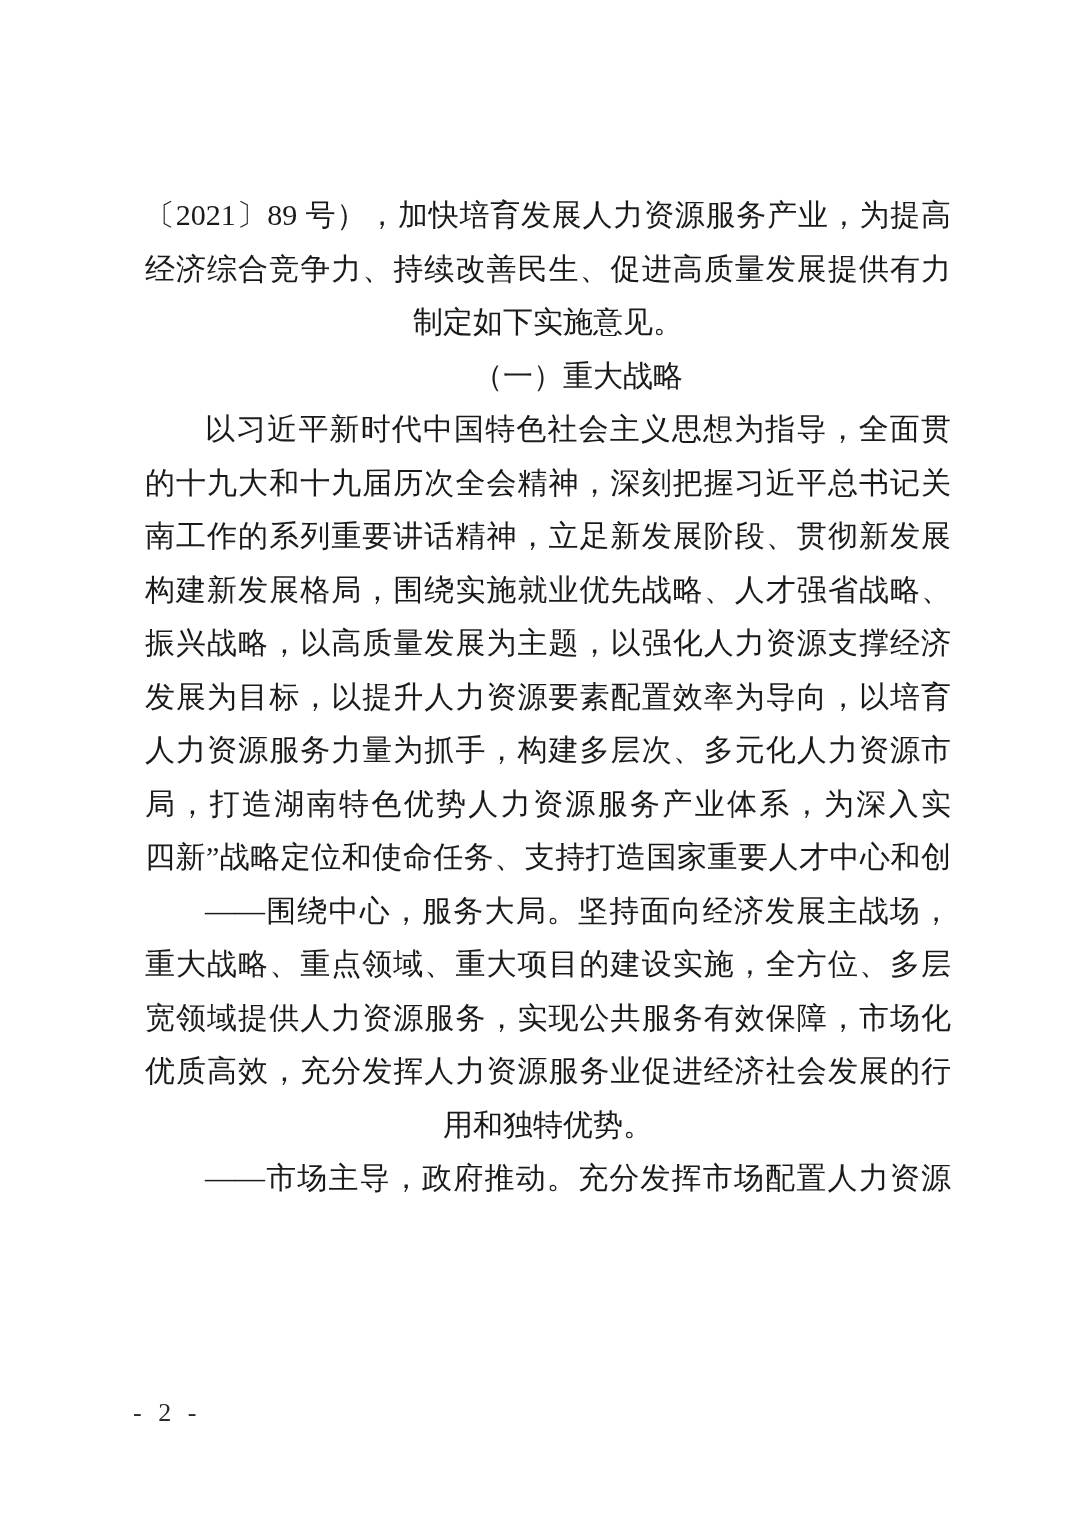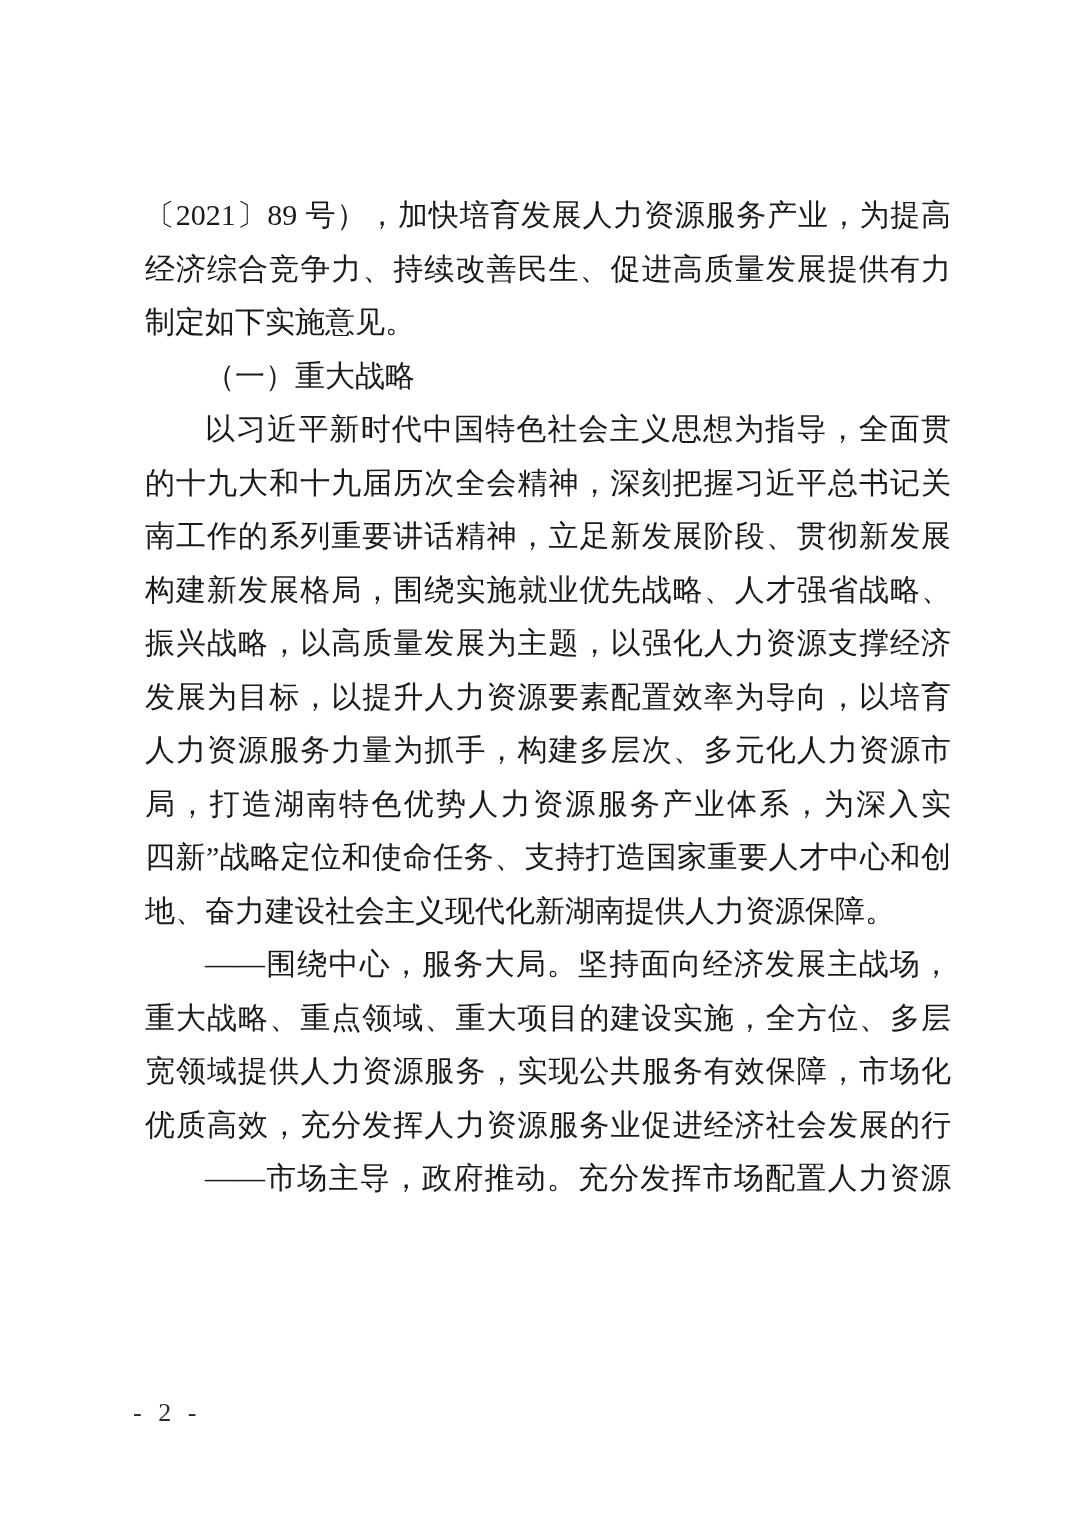--- a/index.html
+++ b/index.html
@@ -24,21 +24,21 @@
     position: absolute;
     left: 145px;
     top: 188px;
     width: 806px;
   }
   .line {
     height: 53.5px;
     line-height: 53.5px;
     font-size: 30px;
     overflow: hidden;
-    text-align: left;
+    text-align: center;
   }
   
   .j {
     text-align: justify;
     text-align-last: justify;
   }
   
   .ind {
     text-indent: 60px;
   }
@@ -75,23 +75,23 @@
     <div class="line h2 ind">（一）重大战略</div>
     <div class="line j ind">以习近平新时代中国特色社会主义思想为指导，全面贯彻党</div>
     <div class="line j">的十九大和十九届历次全会精神，深刻把握习近平总书记关于湖</div>
     <div class="line j">南工作的系列重要讲话精神，立足新发展阶段、贯彻新发展理念、</div>
     <div class="line j">构建新发展格局，围绕实施就业优先战略、人才强省战略、乡村</div>
     <div class="line j">振兴战略，以高质量发展为主题，以强化人力资源支撑经济社会</div>
     <div class="line j">发展为目标，以提升人力资源要素配置效率为导向，以培育壮大</div>
     <div class="line j">人力资源服务力量为抓手，构建多层次、多元化人力资源市场格</div>
     <div class="line j">局，打造湖南特色优势人力资源服务产业体系，为深入实施“三高</div>
     <div class="line j">四新”战略定位和使命任务、支持打造国家重要人才中心和创新高</div>
-    <div class="line">地、奋力建设社会主义现代化新湖南提供人力资源保障。</div>
     <div class="line j ind">——围绕中心，服务大局。坚持面向经济发展主战场，紧贴</div>
     <div class="line j">重大战略、重点领域、重大项目的建设实施，全方位、多层次、</div>
     <div class="line j">宽领域提供人力资源服务，实现公共服务有效保障，市场化服务</div>
     <div class="line j">优质高效，充分发挥人力资源服务业促进经济社会发展的行业作</div>
+    <div class="line">用和独特优势。</div>
     <div class="line j ind">——市场主导，政府推动。充分发挥市场配置人力资源的决</div>
   </div>
 
   <div class="page-number">- 2 -</div>
 
 </div>
 
 </body></html>

